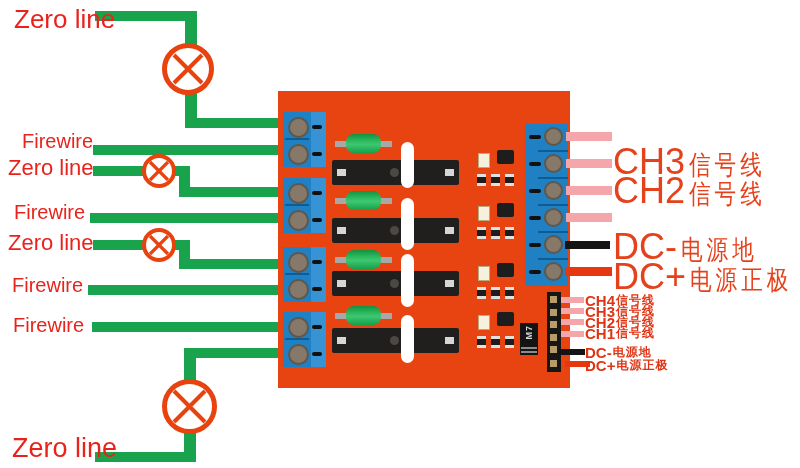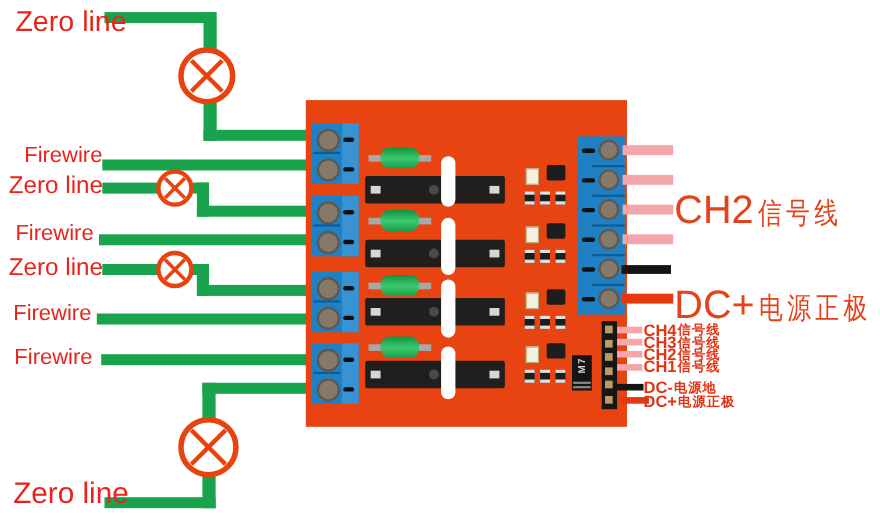--- a/index.html
+++ b/index.html
@@ -300,21 +300,23 @@
     <div class="pin" style="top:68px"></div>
   </div>
 
   <div class="rwire pink" style="left:566px;top:132px;width:46px;height:9px"></div>
   <div class="rwire pink" style="left:566px;top:159px;width:46px;height:9px"></div>
   <div class="rwire pink" style="left:566px;top:186px;width:46px;height:9px"></div>
   <div class="rwire pink" style="left:566px;top:213px;width:46px;height:9px"></div>
   <div class="rwire blackw" style="left:565px;top:241px;width:45px;height:8px"></div>
   <div class="rwire redw" style="left:565px;top:267px;width:47px;height:9px"></div>
 
+  <div class="rlabel" style="top:147px"><span class="lat">CH3</span><span class="cn">信号线</span></div>
   <div class="rlabel" style="top:176px"><span class="lat">CH2</span><span class="cn">信号线</span></div>
+  <div class="rlabel" style="top:232px"><span class="lat">DC-</span><span class="cn">电源地</span></div>
   <div class="rlabel" style="top:262px"><span class="lat">DC+</span><span class="cn">电源正极</span></div>
 
   <div class="rwire pink" style="left:561px;top:297px;width:23px;height:6px"></div>
   <div class="rwire pink" style="left:561px;top:308px;width:23px;height:6px"></div>
   <div class="rwire pink" style="left:561px;top:319px;width:23px;height:6px"></div>
   <div class="rwire pink" style="left:561px;top:331px;width:23px;height:6px"></div>
   <div class="rwire blackw" style="left:559px;top:349px;width:26px;height:6px"></div>
   <div class="rwire redw" style="left:565px;top:361px;width:25px;height:6px"></div>
 
   <div class="slabel" style="top:294px">

